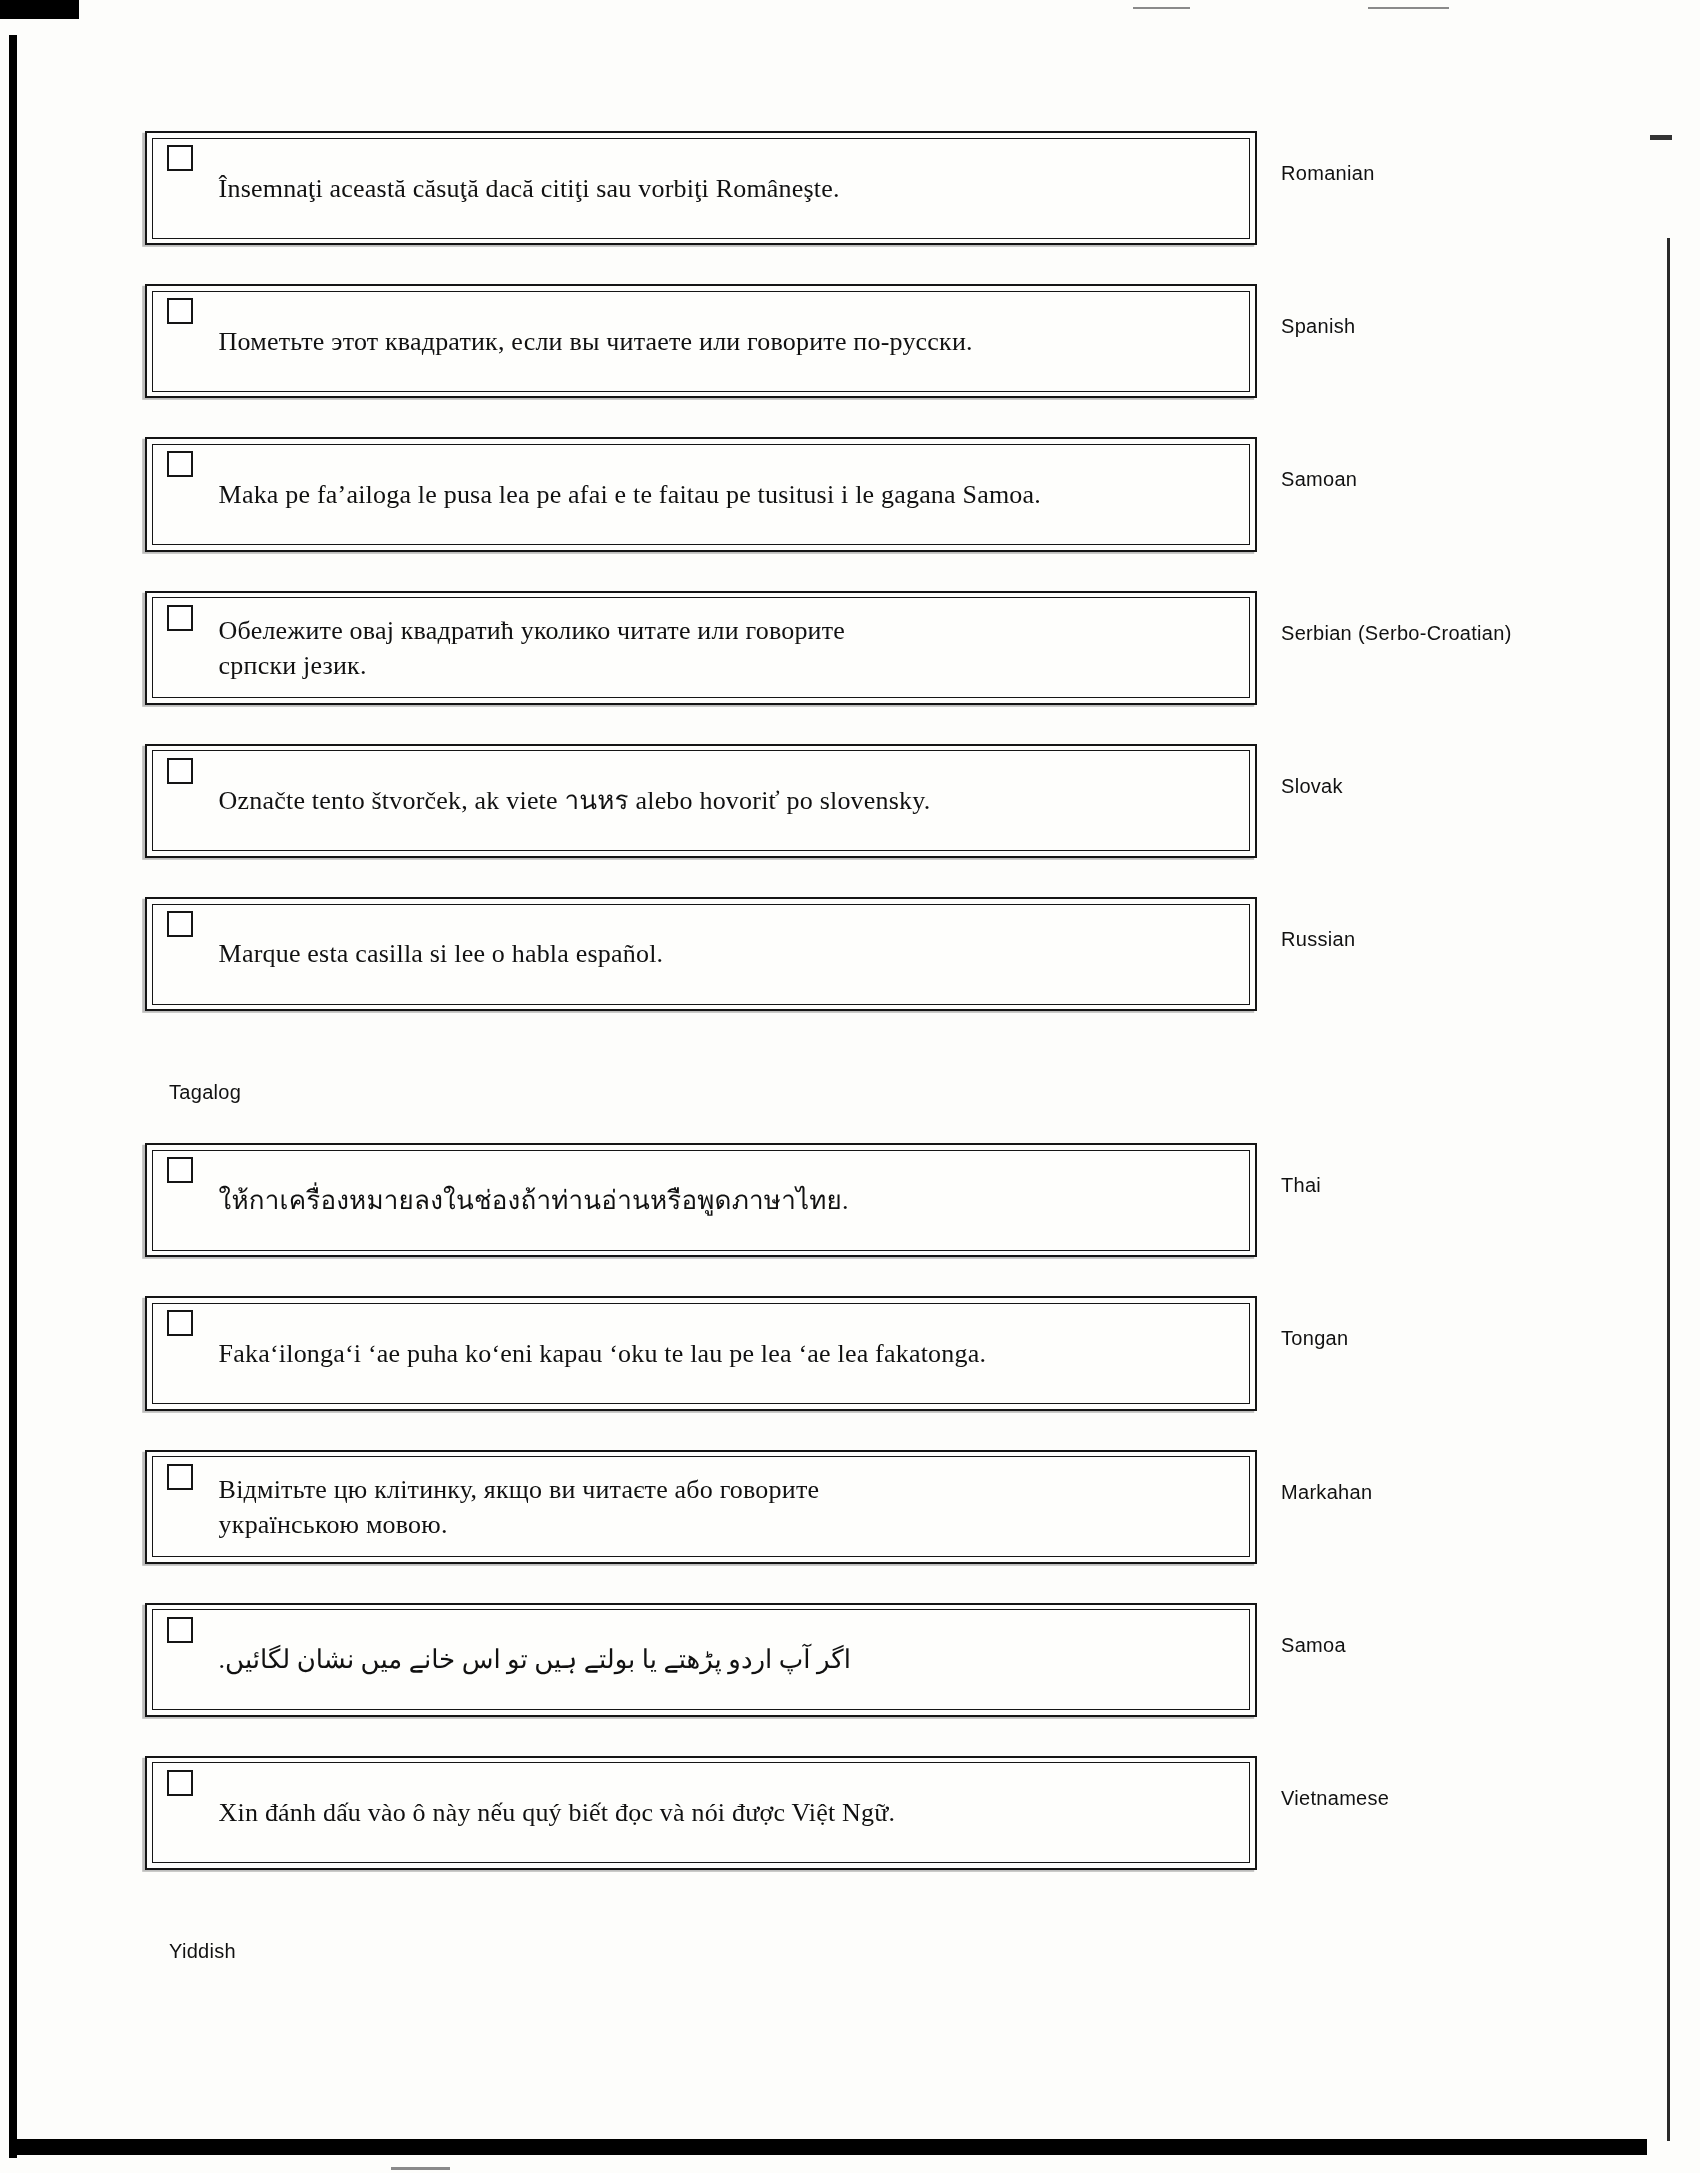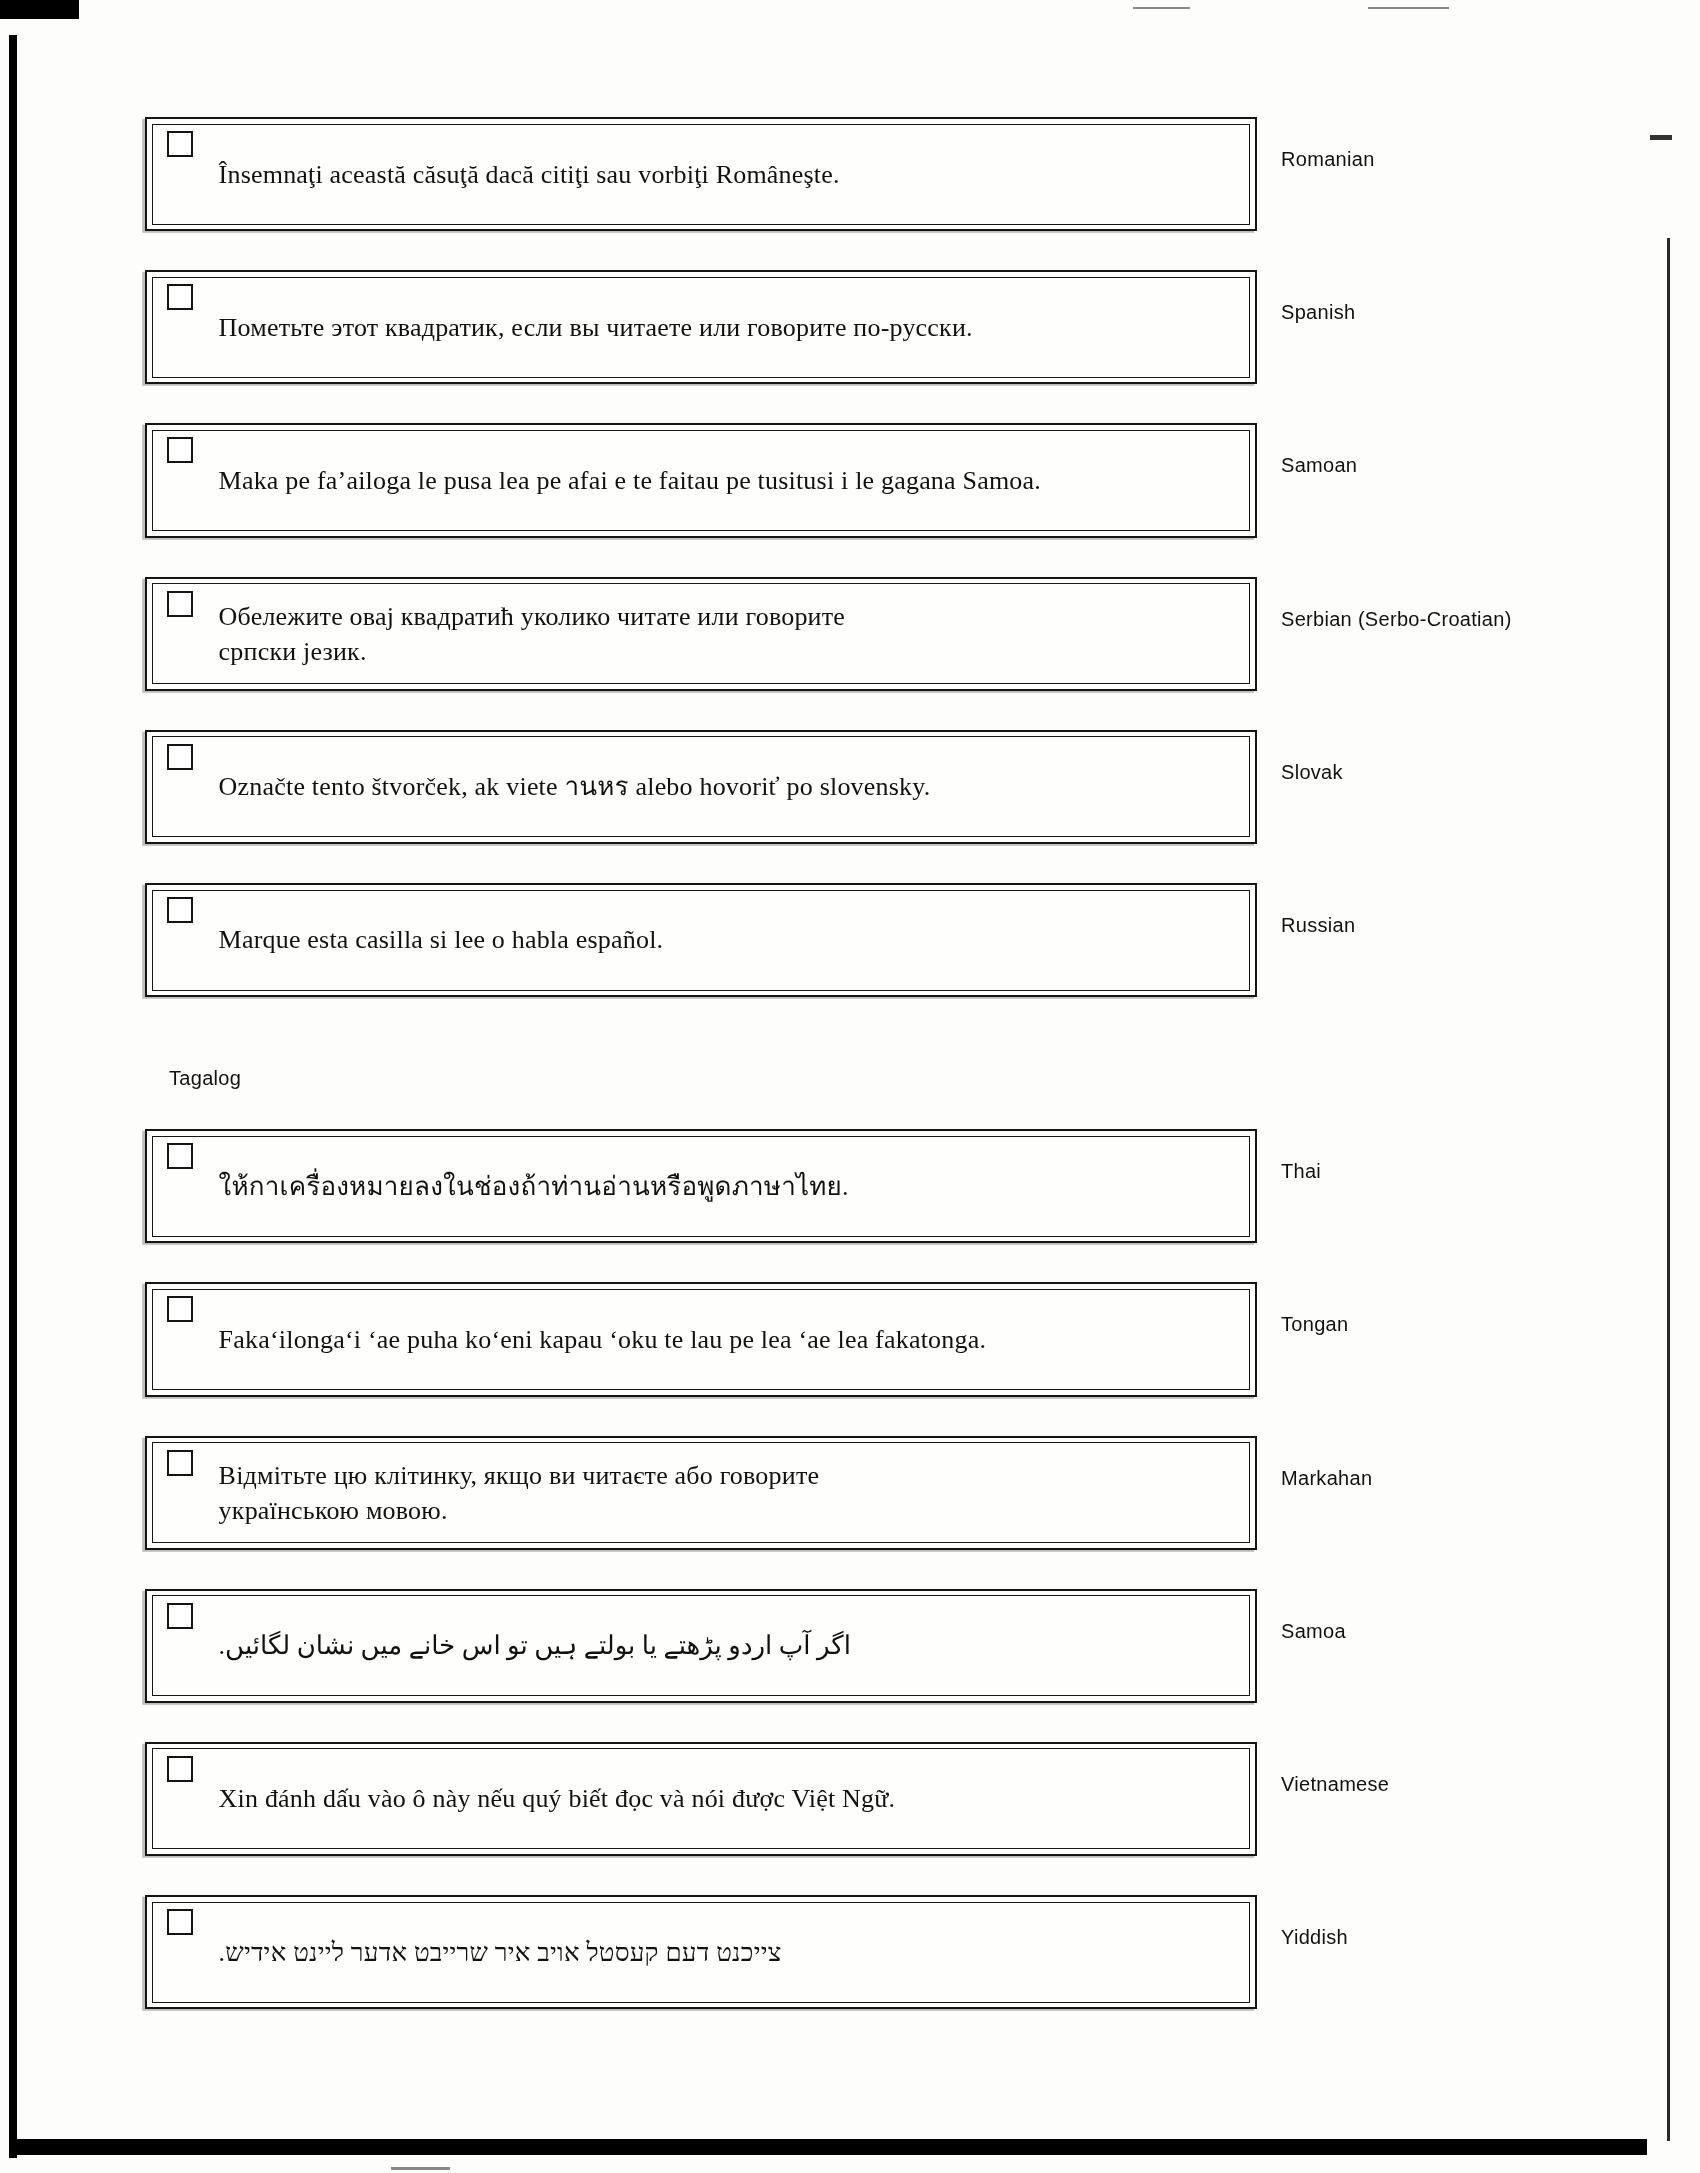--- a/index.html
+++ b/index.html
@@ -17,21 +17,21 @@
   .left-rule     { position:absolute; left:9.2px; top:35px; width:8.3px; height:2123px; background:#000; }
   .bottom-rule   { position:absolute; left:14.8px; top:2139px; width:1632px; height:15.7px; background:#000; }
   .right-rule    { position:absolute; left:1667px; top:238px; width:2.8px; height:1903px; background:#2a2a2a; }
   .dash          { position:absolute; background:#8a8a8a; }
   .dash-a        { left:1133px; top:6.5px;  width:57px; height:2.8px; }
   .dash-b        { left:1368px; top:6.5px;  width:81px; height:2.8px; }
   .dash-c        { left:1650px; top:135px; width:22px; height:4.6px; background:#333; }
   .dash-d        { left:391px;  top:2167px; width:59px; height:2.8px; }
 
   .rows {
-    position:absolute; left:145px; top:117px; width:1532px;
+    position:absolute; left:145px; top:131px; width:1532px;
   }
   .row {
     display:flex;
     align-items:flex-start;
     margin-bottom:39px;
   }
   .box-outer {
     width:1112px;
     border:2.8px solid #151515;
     padding:4.6px;
@@ -198,24 +198,18 @@
       <div class="box-outer">
         <div class="box-inner">
           <span class="checkbox"></span>
           <span class="instruction">Xin đánh dấu vào ô này nếu quý biết đọc và nói được Việt Ngữ.</span>
         </div>
       </div>
       <div class="lang-label">Vietnamese</div>
     </div>
 
     <div class="row">
-      <div class="box-outer">
-        <div class="box-inner">
-          <span class="checkbox"></span>
-          <span class="instruction" dir="rtl">צייכנט דעם קעסטל אויב איר שרייבט אדער ליינט אידיש.</span>
-        </div>
-      </div>
       <div class="lang-label">Yiddish</div>
     </div>
 
   </div>
 </div>
 
 
 </body></html>

